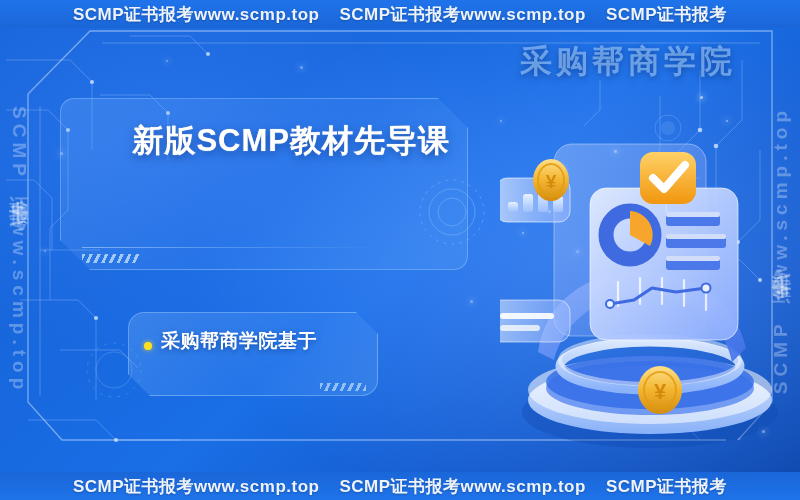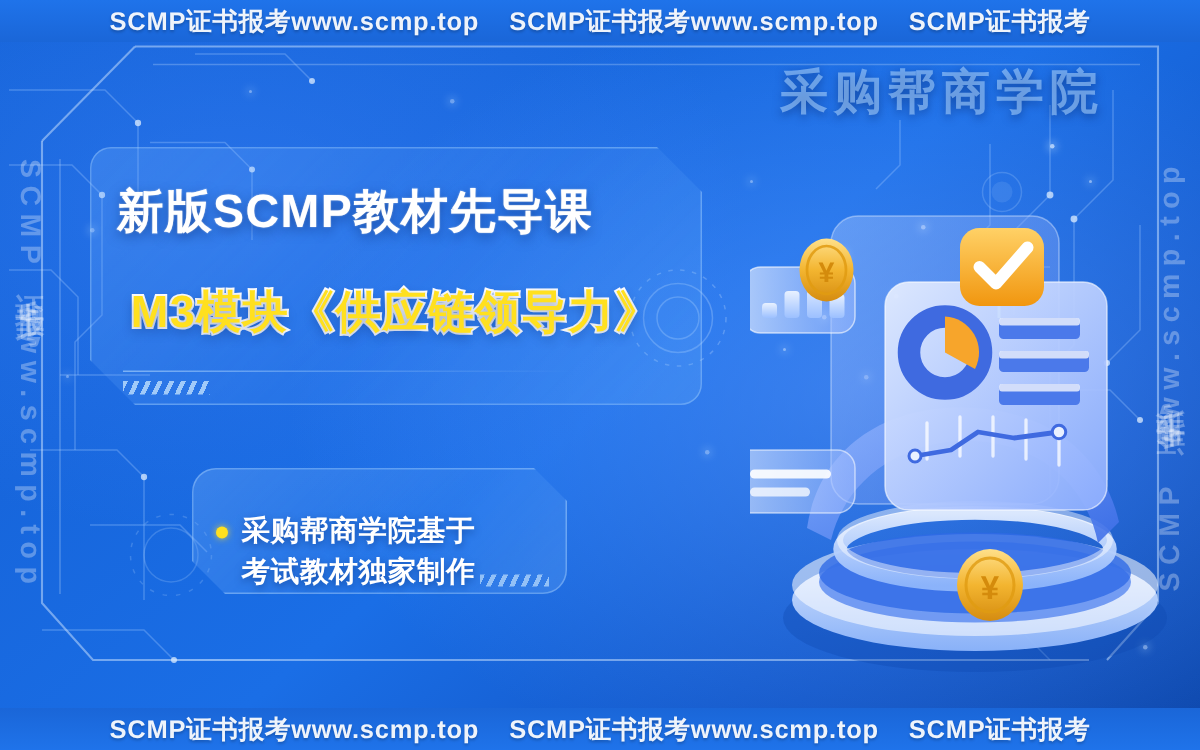--- a/index.html
+++ b/index.html
@@ -56,21 +56,21 @@
   }
   .title-panel .glass{
     position:absolute;inset:0;
     background:linear-gradient(135deg,rgba(120,180,255,.26) 0%,rgba(90,160,255,.12) 55%,rgba(120,190,255,.20) 100%);
     border:1px solid rgba(180,220,255,.35);
     border-radius:14px;
     clip-path:polygon(0 0, calc(100% - 30px) 0, 100% 30px, 100% 100%, 30px 100%, 0 calc(100% - 30px));
   }
   .main-title{
     position:absolute;left:18px;top:22px;width:372px;
-    text-align:left;
+    text-align:right;
     color:#ffffff;
     font-size:31px;font-weight:900;letter-spacing:1px;
     text-shadow:0 3px 8px rgba(10,45,120,.55), 0 0 1px rgba(255,255,255,.9);
     white-space:nowrap;
   }
   .sub-title{
     position:absolute;left:18px;top:90px;width:372px;
     text-align:center;
     color:#ffe01f;
     font-size:30px;font-weight:900;letter-spacing:1px;
@@ -92,21 +92,21 @@
   .bullet-panel{
     position:absolute;left:128px;top:312px;width:250px;height:84px;z-index:10;
   }
   .bullet-panel .glass2{
     position:absolute;inset:0;
     background:linear-gradient(135deg,rgba(130,185,255,.30) 0%,rgba(95,165,255,.14) 60%,rgba(130,190,255,.22) 100%);
     border:1px solid rgba(185,222,255,.38);
     border-radius:16px;
     clip-path:polygon(0 0, calc(100% - 22px) 0, 100% 22px, 100% 100%, 22px 100%, 0 calc(100% - 22px));
   }
-  .bullet-row{position:absolute;left:16px;top:16px;display:flex;align-items:flex-start;gap:9px;margin-top:14px;}
+  .bullet-row{position:absolute;left:16px;top:16px;display:flex;align-items:center;gap:9px;}
   .bullet-dot{
     width:8px;height:8px;border-radius:50%;background:#ffe01f;margin-top:9px;flex:none;
     box-shadow:0 0 5px rgba(255,224,31,.8);
   }
   .bullet-text{
     color:#ffffff;font-size:19px;font-weight:700;line-height:1.42;letter-spacing:.5px;
     text-shadow:0 2px 5px rgba(10,45,120,.5);
   }
   .hatch2{
     position:absolute;right:12px;bottom:5px;width:46px;height:8px;
@@ -216,32 +216,30 @@
       <path d="M76 13 H734"></path>
       <path d="M14 76 V366"></path>
     </g>
   </svg>
 
   <div class="brand">采购帮商学院</div>
 
   <div class="title-panel">
     <div class="glass"></div>
     <div class="main-title">新版SCMP教材先导课</div>
-    <div class="sub-title">M3模块《供应链领导力》</div>
     <div class="panel-rule"></div>
     <div class="hatch"></div>
   </div>
 
   <div class="bullet-panel">
     <div class="glass2"></div>
     <div class="bullet-row">
       <div class="bullet-dot"></div>
       <div class="bullet-text">
         <div>采购帮商学院基于</div>
-        <div>考试教材独家制作</div>
       </div>
     </div>
     <div class="hatch2"></div>
   </div>
 
   <svg class="illus" viewBox="0 0 300 400">
     <defs>
       <linearGradient id="platTop" x1="0" y1="0" x2="1" y2="1">
         <stop offset="0" stop-color="#cfe0ff"></stop>
           <stop offset="1" stop-color="#8fb3ff"></stop>

